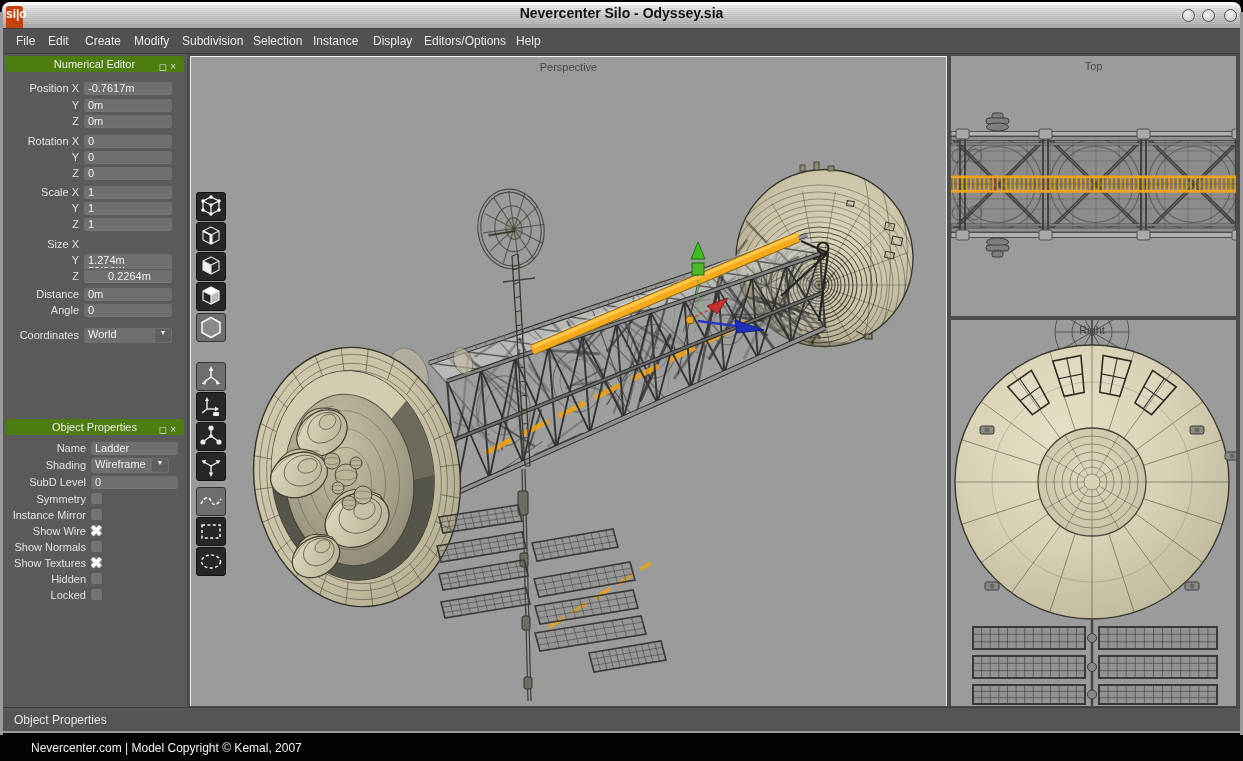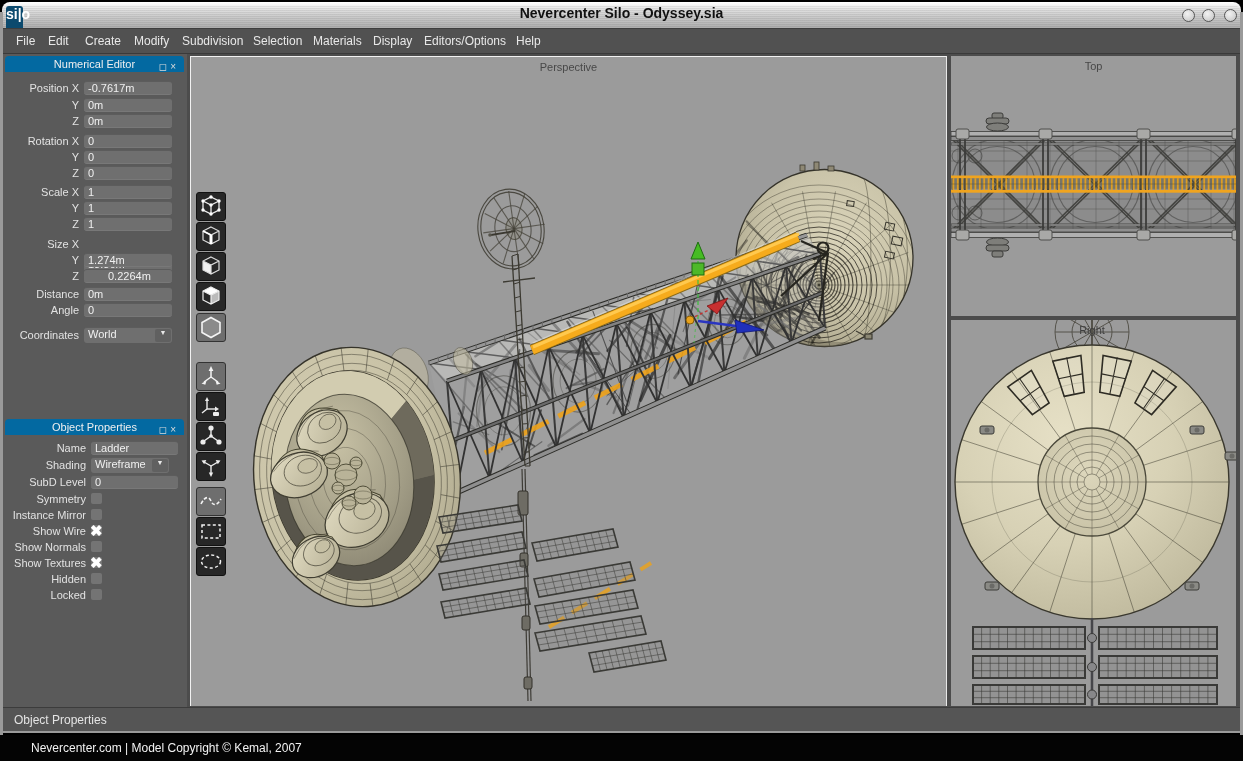--- a/index.html
+++ b/index.html
@@ -3,28 +3,28 @@
 <style>
 *{margin:0;padding:0;box-sizing:border-box;}
 html,body{width:1243px;height:761px;overflow:hidden;background:#000;}
 body{font-family:"Liberation Sans",sans-serif;position:relative;}
 .abs{position:absolute;}
 #titlebar{left:2px;top:2px;width:1239px;height:26px;border-radius:8px 8px 0 0;
  background:linear-gradient(#ffffff 0%,#f6f6f6 10%,#dedede 32%,#cccccc 55%,#bcbcbc 80%,#adadad 100%);}
 #titlebar .lines{position:absolute;left:0;top:3px;width:100%;height:22px;border-radius:8px 8px 0 0;
  background:repeating-linear-gradient(rgba(0,0,0,0) 0 1px,rgba(0,0,0,0.07) 1px 2px);}
 #title-text{left:0;top:5px;width:100%;text-align:center;font-size:14px;font-weight:bold;color:#111;letter-spacing:0px;}
-#silo-logo{left:6px;top:6px;width:17px;height:27px;background:#0c4a6e;border-radius:3px;color:#fff;
- font-size:14px;font-weight:bold;text-align:center;line-height:16px;letter-spacing:0px;}
+#silo-logo{left:6px;top:6px;width:17px;height:27px;background:#c2410c;border-radius:3px;color:#fff;
+ font-size:12px;font-weight:bold;text-align:center;line-height:16px;letter-spacing:0px;}
 .winbtn{top:9px;width:13px;height:13px;border-radius:50%;background:radial-gradient(circle at 40% 35%,#f2f2f2,#d0d0d0 70%,#b8b8b8);border:1px solid #555;}
 #menubar{left:2px;top:28px;width:1239px;height:26px;background:#515151;border-top:1px solid #3e3e3e;border-bottom:1px solid #3a3a3a;}
 .menu{position:absolute;top:6px;font-size:12px;color:#e8e8e8;}
 #main{left:0px;top:54px;width:1243px;height:653px;background:#4c4c4c;}
 #leftcol{left:3px;top:0px;width:184px;height:653px;background:#5a5a5a;}
-.phead{left:2px;width:179px;height:16px;background:#0369a1;border-radius:4px 4px 0 0;color:#efefef;font-size:11px;text-align:center;line-height:16px;}
+.phead{left:2px;width:179px;height:16px;background:#4d7c0f;border-radius:4px 4px 0 0;color:#efefef;font-size:11px;text-align:center;line-height:16px;}
 .pbtns{position:absolute;right:5px;top:3px;color:#dcdcdc;font-size:10px;letter-spacing:3px;}
 .flabel{position:absolute;font-size:11px;color:#e2e2e2;text-align:right;}
 .ffield{position:absolute;background:#6f6f6f;border-radius:3px;border-top:1px solid #5c5c5c;border-bottom:1px solid #787878;
  color:#f0f0f0;font-size:11px;padding-left:4px;}
 .fdrop{position:absolute;background:#6f6f6f;border-radius:3px;border-top:1px solid #5c5c5c;color:#f0f0f0;font-size:11px;padding-left:4px;}
 .darrow{position:absolute;right:1px;top:1px;bottom:1px;width:16px;background:#606060;border-radius:2px;color:#e8e8e8;
  font-size:7px;text-align:center;}
 .cbox{position:absolute;width:11px;height:11px;background:#747474;border-radius:2px;}
 .cmark{position:absolute;font-size:15px;font-weight:bold;color:#fff;line-height:11px;}
 .vp{position:absolute;background:#9b9b9b;}
@@ -47,21 +47,21 @@
 <div class="abs winbtn" style="left:1202px;"></div>
 <div class="abs winbtn" style="left:1224px;"></div>
 <div class="abs" id="menubar"></div>
 
 <div class="menu" style="left:16px;top:34px;position:absolute;">File</div>
 <div class="menu" style="left:48px;top:34px;position:absolute;">Edit</div>
 <div class="menu" style="left:85px;top:34px;position:absolute;">Create</div>
 <div class="menu" style="left:134px;top:34px;position:absolute;">Modify</div>
 <div class="menu" style="left:182px;top:34px;position:absolute;">Subdivision</div>
 <div class="menu" style="left:253px;top:34px;position:absolute;">Selection</div>
-<div class="menu" style="left:313px;top:34px;position:absolute;">Materials</div>
+<div class="menu" style="left:313px;top:34px;position:absolute;">Instance</div>
 <div class="menu" style="left:373px;top:34px;position:absolute;">Display</div>
 <div class="menu" style="left:424px;top:34px;position:absolute;">Editors/Options</div>
 <div class="menu" style="left:516px;top:34px;position:absolute;">Help</div>
 <div class="abs" id="main"></div>
 <div class="abs" id="leftcol" style="top:54px;"></div>
 <div class="abs phead" style="left:5px;top:56px;width:179px;">Numerical Editor<span class="pbtns">◻×</span></div>
 <div class="flabel" style="left:0px;top:82px;width:79px;">Position X</div>
 <div class="ffield" style="left:84px;top:81px;width:88px;height:14px;">-0.7617m</div>
 <div class="flabel" style="left:0px;top:98.5px;width:79px;">Y</div>
 <div class="ffield" style="left:84px;top:97.5px;width:88px;height:14px;">0m</div>

